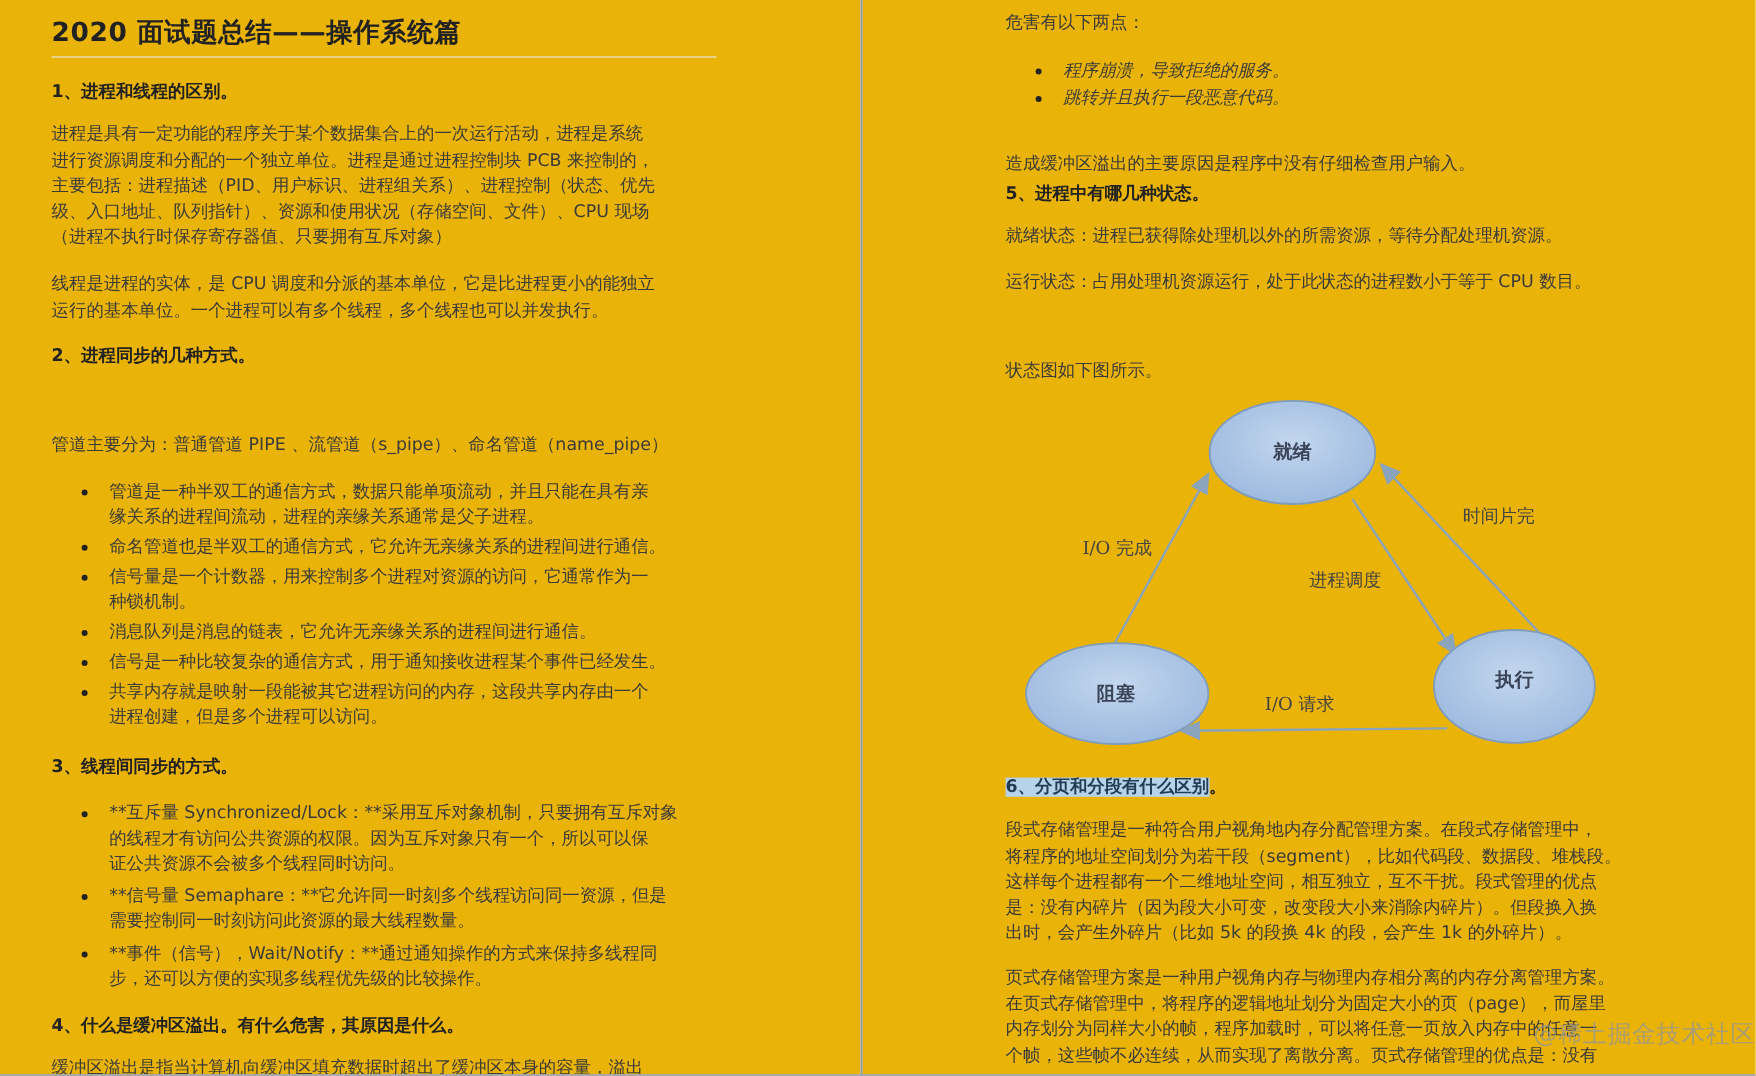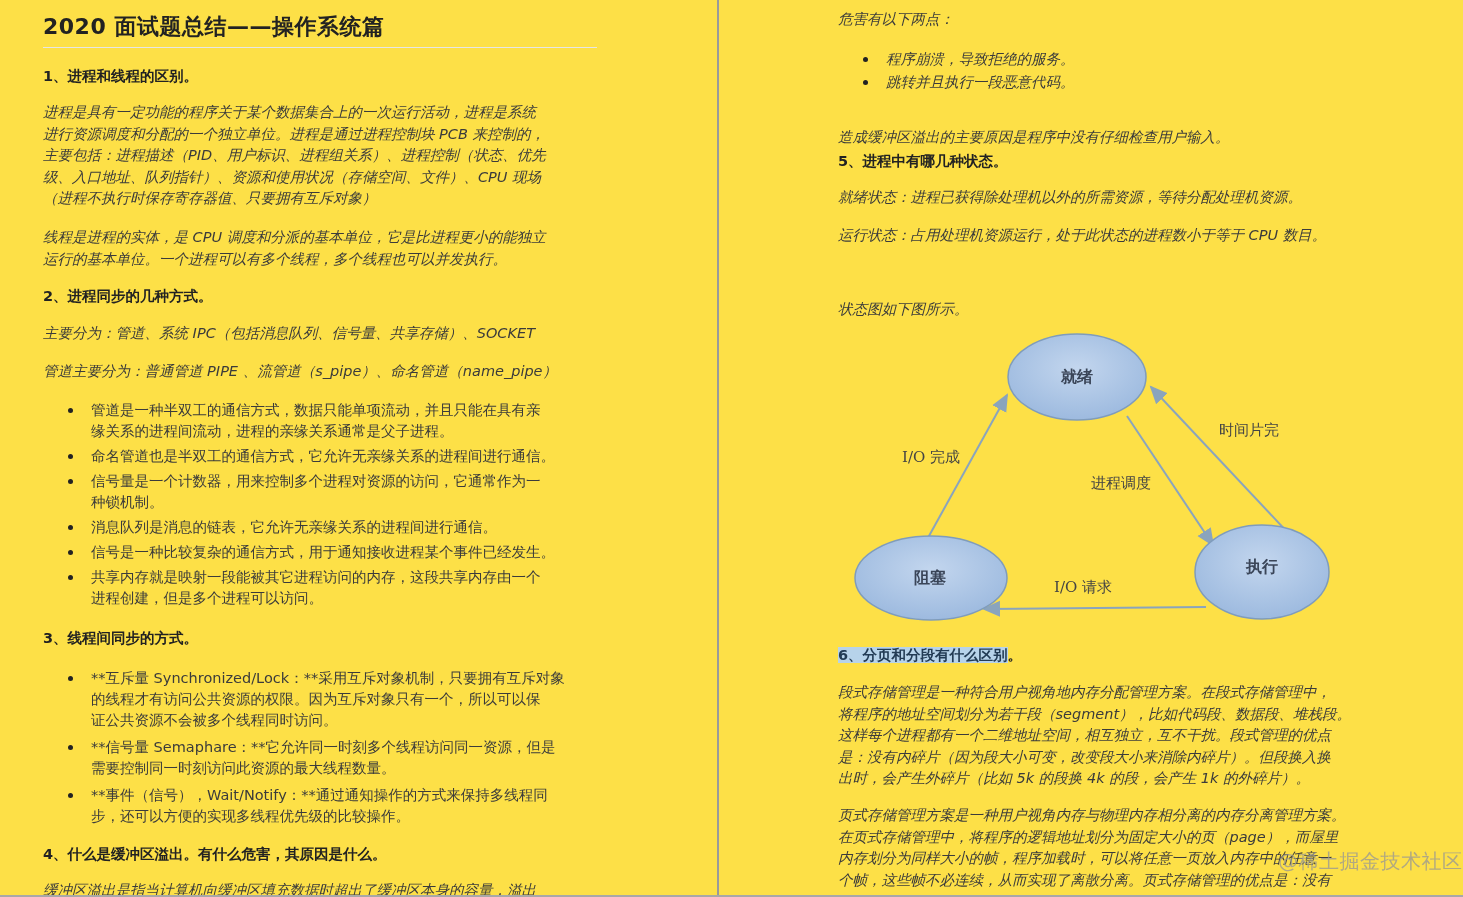--- a/index.html
+++ b/index.html
@@ -5,21 +5,21 @@
     html, body { margin: 0; padding: 0; }
     body {
       width: 1463px; height: 897px; overflow: hidden;
       background: #ffffff;
       font-family: "DejaVu Sans", "Liberation Sans", sans-serif;
       color: #333333;
       position: relative;
     }
     .page {
       position: absolute; top: 0; height: 897px; overflow: hidden;
-      background: #fde047;
+      background: #eab308;
     }
     .page-left { left: 0; width: 717px; }
     .page-right { left: 719px; width: 744px; }
     .page-divider {
       position: absolute; left: 717px; top: 0; width: 2px; height: 897px;
       background: #9a9a9a;
     }
     .bottom-edge {
       position: absolute; left: 0; bottom: 0; width: 1463px; height: 2px;
       background: #a8a8a8;
@@ -33,21 +33,20 @@
       position: absolute; left: 43px; top: 47px; width: 554px; height: 1px;
       background: #e6e6e6;
     }
     .h {
       position: absolute; font-size: 14.5px; font-weight: bold; color: #222;
       white-space: nowrap; margin: 0;
     }
     .p {
       position: absolute; font-size: 14.5px; line-height: 21.5px; color: #3b3b3b;
       margin: 0;
-      font-style: italic;
     }
     .nowrap { white-space: nowrap; }
     ul.bul {
       position: absolute; margin: 0; padding: 0; list-style: none;
       font-size: 14.5px; line-height: 21px; color: #3b3b3b;
     }
     ul.bul li { position: relative; padding-left: 48px; margin-bottom: 4px; }
     ul.bul li .dot {
       position: absolute; left: 25px; top: 8px; width: 5px; height: 5px;
       border-radius: 50%; background: #222;
@@ -74,21 +73,20 @@
     <span class="line">主要包括：进程描述（PID、用户标识、进程组关系）、进程控制（状态、优先</span>
     <span class="line">级、入口地址、队列指针）、资源和使用状况（存储空间、文件）、CPU 现场</span>
     <span class="line">（进程不执行时保存寄存器值、只要拥有互斥对象）</span>
   </div>
   <div class="p" style="left:43px; top:227px;">
     <span class="line">线程是进程的实体，是 CPU 调度和分派的基本单位，它是比进程更小的能独立</span>
     <span class="line">运行的基本单位。一个进程可以有多个线程，多个线程也可以并发执行。</span>
   </div>
 
   <h2 class="h" style="left:43px; top:287px;">2、进程同步的几种方式。</h2>
-  <div class="p nowrap" style="left:43px; top:323px;">主要分为：管道、系统 IPC（包括消息队列、信号量、共享存储）、SOCKET</div>
   <div class="p nowrap" style="left:43px; top:361px;">管道主要分为：普通管道 PIPE 、流管道（s_pipe）、命名管道（name_pipe）</div>
 
   <ul class="bul" style="left:43px; top:400px;">
     <li>
         <span class="dot"></span>
       <span class="line">管道是一种半双工的通信方式，数据只能单项流动，并且只能在具有亲</span>
       <span class="line">缘关系的进程间流动，进程的亲缘关系通常是父子进程。</span>
       </li>
     <li>
         <span class="dot"></span>

